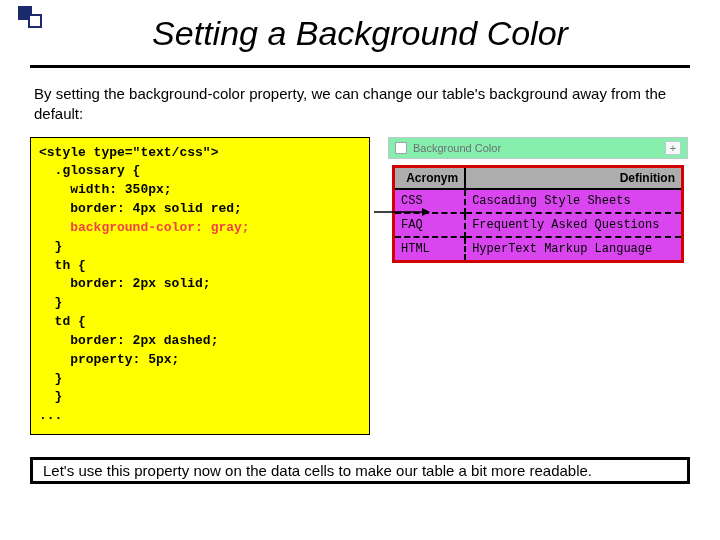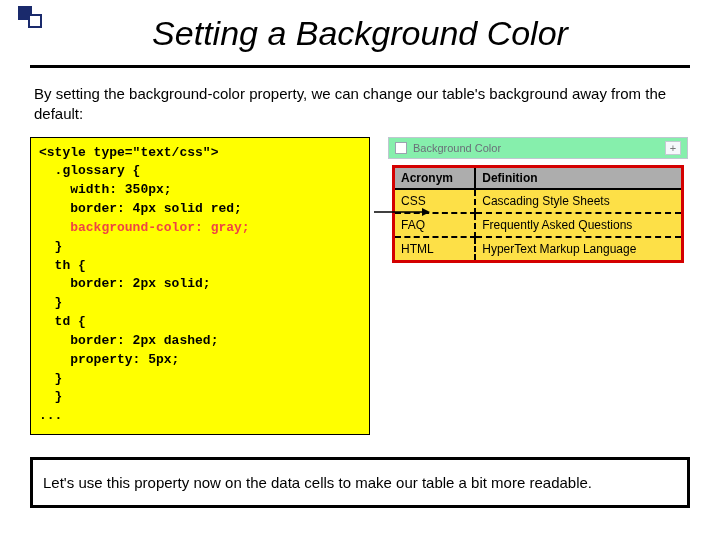--- a/index.html
+++ b/index.html
@@ -104,33 +104,34 @@
   .glossary {
     width: 100%;
     border: 3px solid #d40000;
     border-collapse: collapse;
     background: #adadad;
     font-size: 12px;
   }
   .glossary th {
     border: 2px solid #000;
     padding: 3px 6px;
-    text-align: left;
+    text-align: right;
     font-weight: bold;
     background: #adadad;
   }
   .glossary td {
     border: 2px dashed #000;
     padding: 4px 6px;
-    background: #fde047;
+    background: #d946ef;
+    font-family: Liberation Mono, monospace;
   }
   .callout {
     margin-top: 22px;
     border: 3px solid #000;
-    padding: 12px 10px;
+    padding: 0 10px;
     font-size: 15px;
     line-height: 1.4;
     background: #fff;
   }
 </style>
 </head>
 <body>
 
 <div class="corner-deco">
   <div class="sq filled" style="top:0;left:0"></div>

